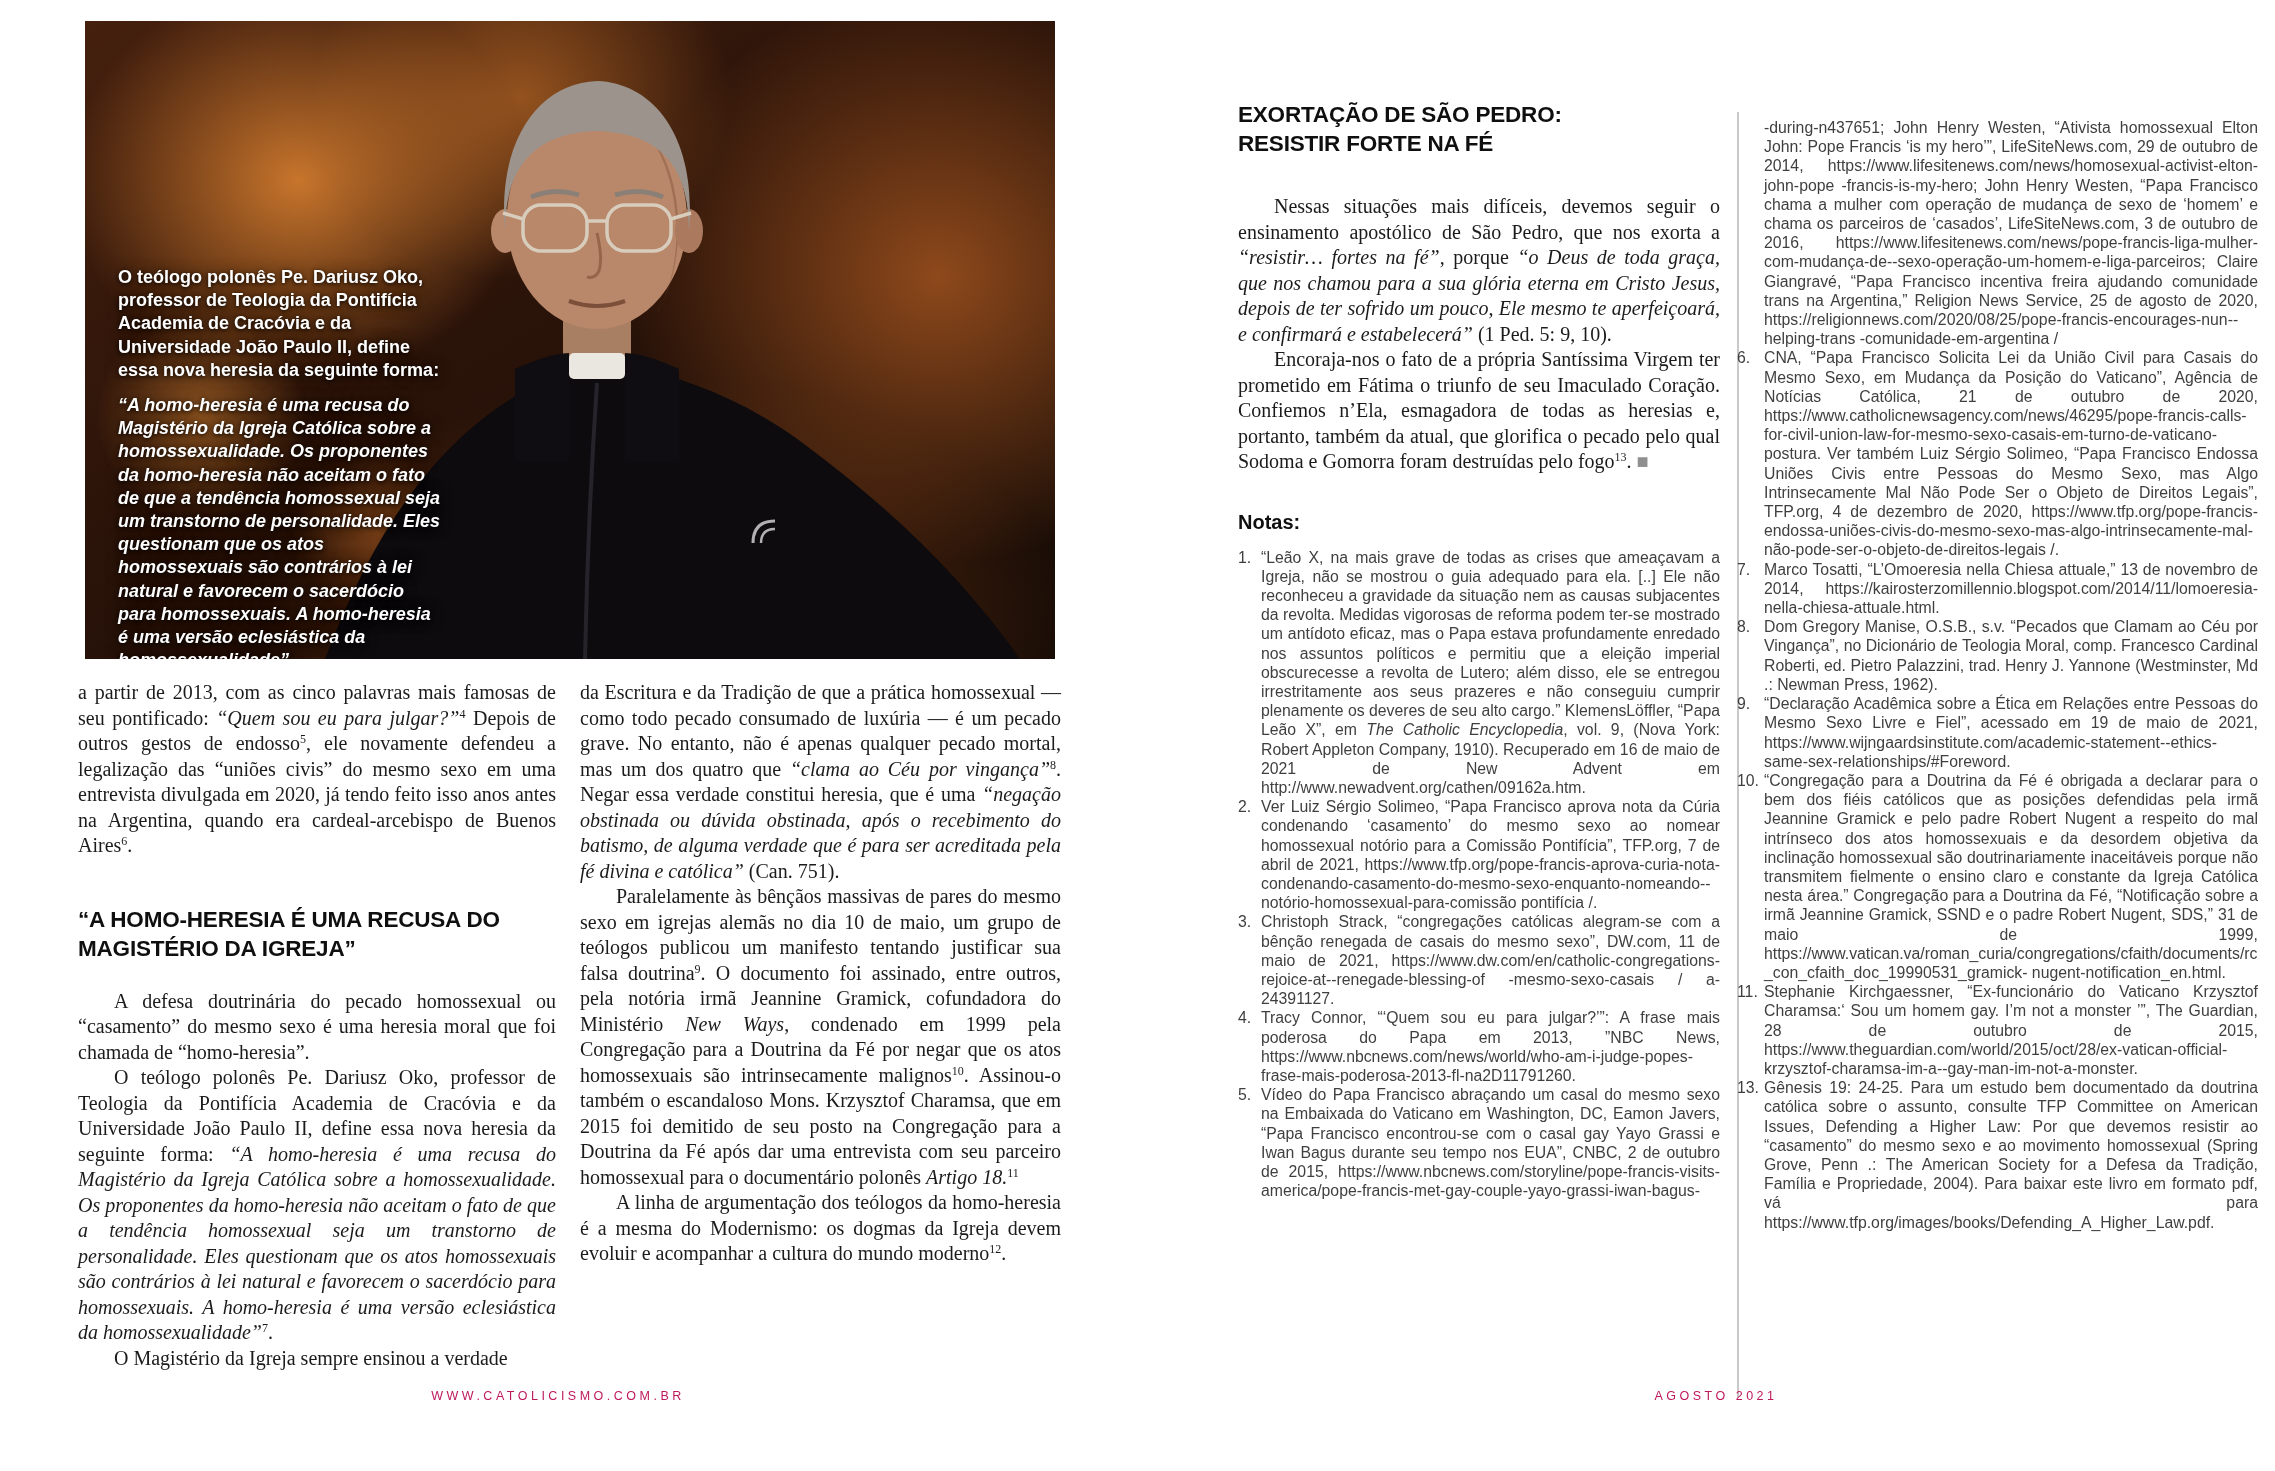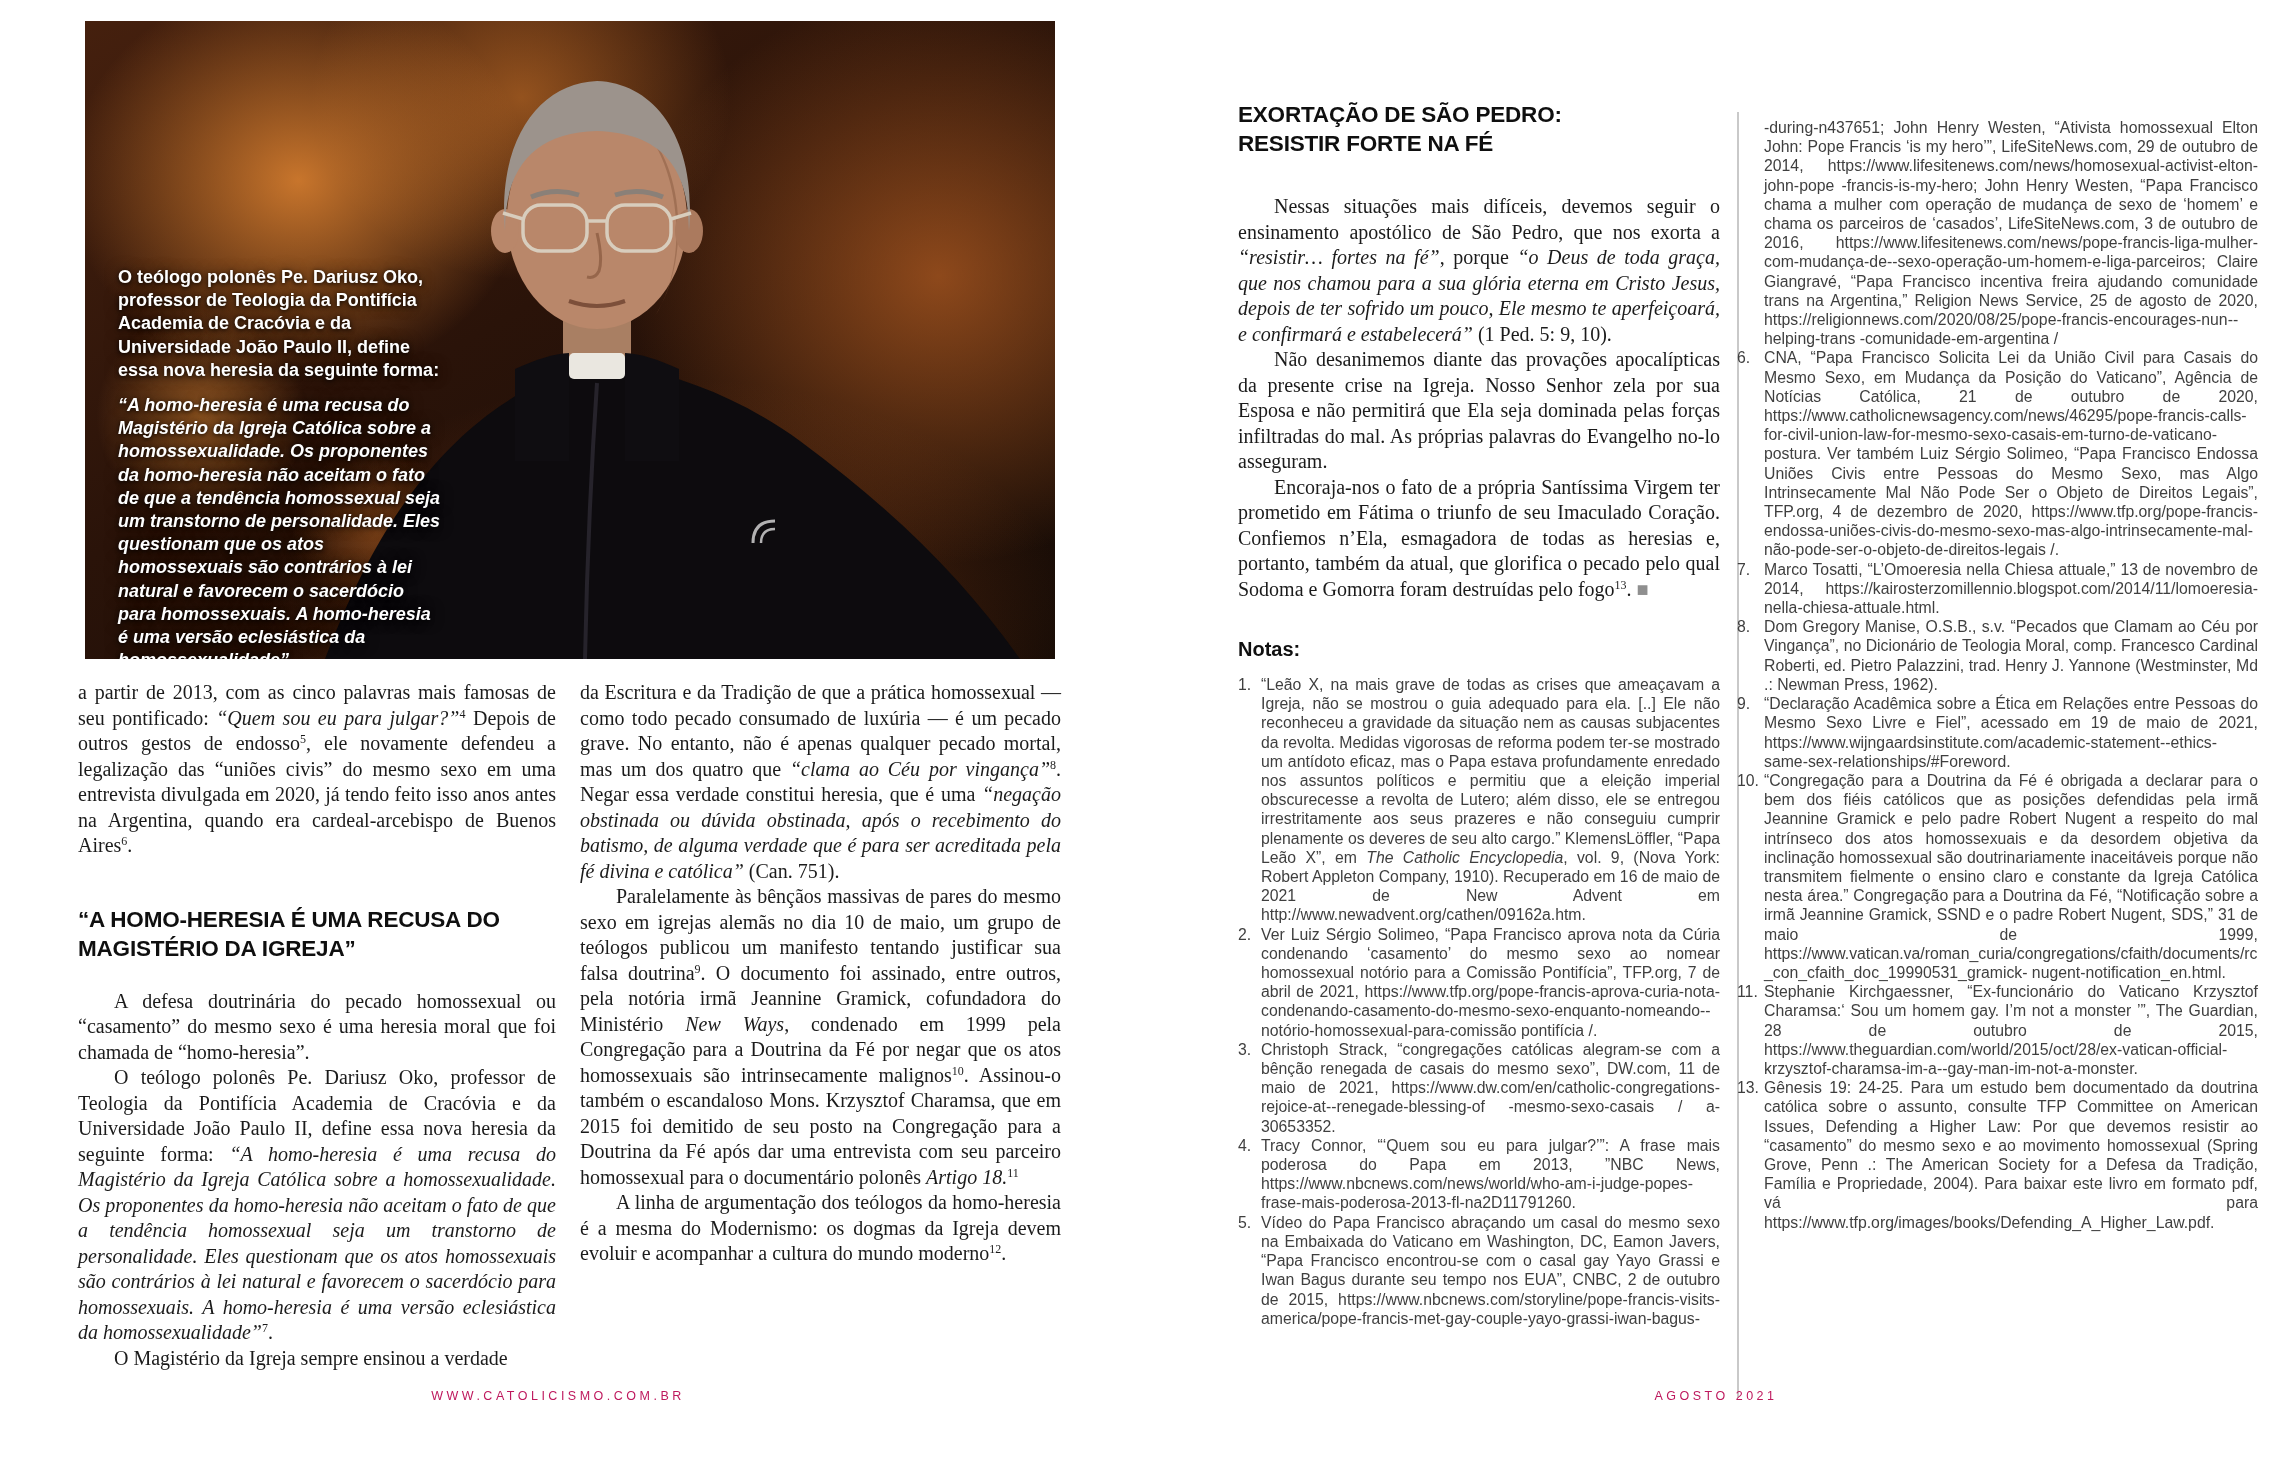--- a/index.html
+++ b/index.html
@@ -127,36 +127,35 @@
 
   
   <section class="page">
 
     <div class="col col-r1">
       <h2 class="h-sans r-heading">
         <span>EXORTAÇÃO DE SÃO PEDRO:</span><br>
         <span>RESISTIR FORTE NA FÉ</span>
       </h2>
       <p class="serif indent"><span>Nessas situações mais difíceis, devemos seguir o ensinamento apostólico de São Pedro, que nos exorta a </span><span class="i">“resistir… fortes na fé”</span><span>, porque </span><span class="i">“o Deus de toda graça, que nos chamou para a sua glória eterna em Cristo Jesus, depois de ter sofrido um pouco, Ele mesmo te aperfeiçoará, e confirmará e estabelecerá”</span><span> (1 Ped. 5: 9, 10).</span></p>
-      <p class="serif indent"><span>Não desanimemos diante das provações apocalípticas da presente crise na Igreja. Nosso Senhor zela por sua Esposa e não permitirá que Ela seja dominada pelas forças infiltradas do mal. As próprias palavras do Evangelho no-lo asseguram.</span></p>
       <p class="serif indent"><span>Encoraja-nos o fato de a própria Santíssima Virgem ter prometido em Fátima o triunfo de seu Imaculado Coração. Confiemos n’Ela, esmagadora de todas as heresias e, portanto, também da atual, que glorifica o pecado pelo qual Sodoma e Gomorra foram destruídas pelo fogo</span><span class="sup">13</span><span>. </span><span class="end">■</span></p>
 
       <h3 class="notes-h">Notas:</h3>
       <div>
         <div class="note">
           <span class="num">1.</span>
           <span><span>“Leão X, na mais grave de todas as crises que ameaçavam a Igreja, não se mostrou o guia adequado para ela. [..] Ele não reconheceu a gravidade da situação nem as causas subjacentes da revolta. Medidas vigorosas de reforma podem ter-se mostrado um antídoto eficaz, mas o Papa estava profundamente enredado nos assuntos políticos e permitiu que a eleição imperial obscurecesse a revolta de Lutero; além disso, ele se entregou irrestritamente aos seus prazeres e não conseguiu cumprir plenamente os deveres de seu alto cargo.” KlemensLöffler, “Papa Leão X”, em </span><span class="i">The Catholic Encyclopedia</span><span>, vol. 9, (Nova York: Robert Appleton Company, 1910). Recuperado em 16 de maio de 2021 de New Advent em http://www.newadvent.org/cathen/09162a.htm.</span></span>
         </div>
         <div class="note">
           <span class="num">2.</span>
           <span><span>Ver Luiz Sérgio Solimeo, “Papa Francisco aprova nota da Cúria condenando ‘casamento’ do mesmo sexo ao nomear homossexual notório para a Comissão Pontifícia”, TFP.org, 7 de abril de 2021, https://www.tfp.org/pope-francis-aprova-curia-nota-condenando-casamento-do-mesmo-sexo-enquanto-nomeando--notório-homossexual-para-comissão pontifícia /.</span></span>
         </div>
         <div class="note">
           <span class="num">3.</span>
-          <span><span>Christoph Strack, “congregações católicas alegram-se com a bênção renegada de casais do mesmo sexo”, DW.com, 11 de maio de 2021, https://www.dw.com/en/catholic-congregations-rejoice-at--renegade-blessing-of -mesmo-sexo-casais / a-30653352.</span></span>
+          <span><span>Christoph Strack, “congregações católicas alegram-se com a bênção renegada de casais do mesmo sexo”, DW.com, 11 de maio de 2021, https://www.dw.com/en/catholic-congregations-rejoice-at--renegade-blessing-of -mesmo-sexo-casais / a-24391127.</span></span>
         </div>
         <div class="note">
           <span class="num">4.</span>
           <span><span>Tracy Connor, “‘Quem sou eu para julgar?’”: A frase mais poderosa do Papa em 2013, ”NBC News, https://www.nbcnews.com/news/world/who-am-i-judge-popes-frase-mais-poderosa-2013-fl-na2D11791260.</span></span>
         </div>
         <div class="note">
           <span class="num">5.</span>
           <span><span>Vídeo do Papa Francisco abraçando um casal do mesmo sexo na Embaixada do Vaticano em Washington, DC, Eamon Javers, “Papa Francisco encontrou-se com o casal gay Yayo Grassi e Iwan Bagus durante seu tempo nos EUA”, CNBC, 2 de outubro de 2015, https://www.nbcnews.com/storyline/pope-francis-visits-america/pope-francis-met-gay-couple-yayo-grassi-iwan-bagus-</span></span>
         </div>
       </div>

